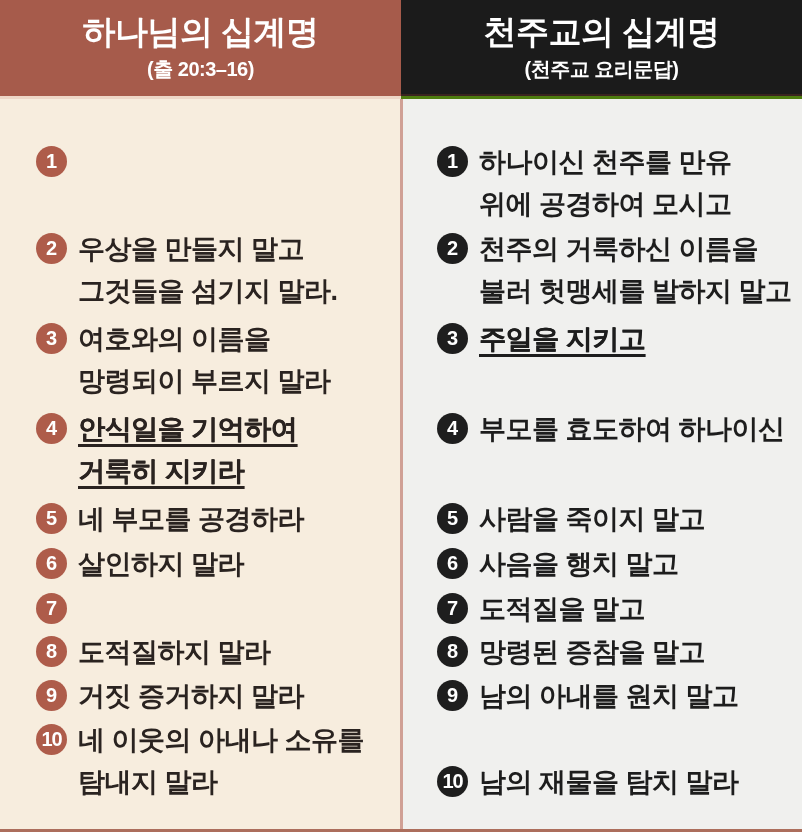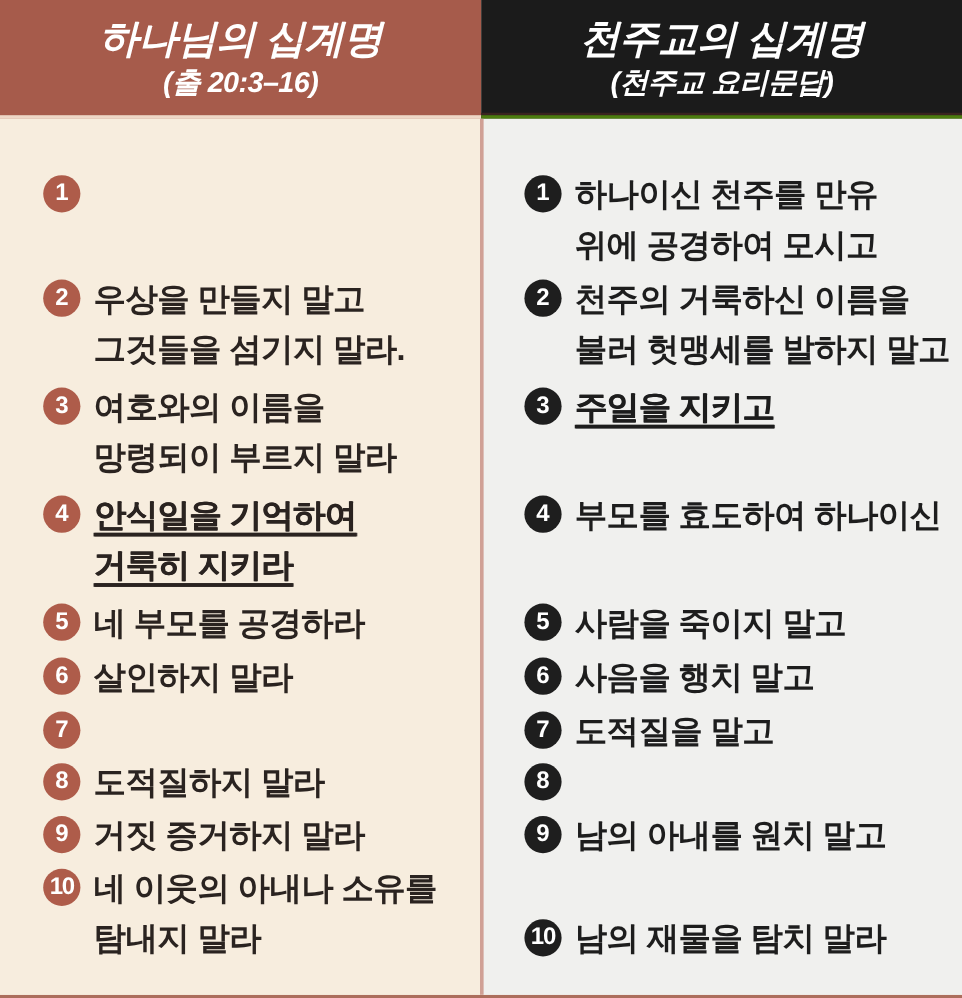--- a/index.html
+++ b/index.html
@@ -16,33 +16,32 @@
   }
   
   .headers { display: flex; width: 802px; }
   .header {
     width: 401px; height: 99px;
     box-sizing: border-box;
     text-align: center;
     color: #ffffff;
     font-weight: bold;
     padding-top: 11px;
-    font-style: italic;
   }
   .header-l {
     background: #a65b4b;
     border-bottom: 3px solid #eed7c7;
   }
   .header-r {
     background: #1b1b1b;
     border-bottom: 3px solid #4d7c0f;
     box-shadow: inset 0 -2px 0 #3a2420;
   }
   .header-title { font-size: 33px; line-height: 42px; letter-spacing: -0.5px; }
-  .header-sub   { font-size: 24px; line-height: 33px; letter-spacing: -0.5px; }
+  .header-sub   { font-size: 20px; line-height: 33px; letter-spacing: -0.5px; }
   
   .body {
     position: relative;
     width: 802px; height: 730px;
     box-sizing: border-box;
     padding: 42px 0 26px 0;
     background: linear-gradient(90deg, #f7edde 0px, #f7edde 401px, #f0f0ee 401px, #f0f0ee 100%);
     display: grid;
     grid-template-columns: 401px 401px;
     grid-template-rows: 87px 90px 90px 90px 45px 45px 43px 44px 44px 1fr;
@@ -175,20 +174,21 @@
       <span class="num">7</span>
       <span class="text">도적질을 말고</span>
     </div>
 
     <div class="cell cell-l">
       <span class="num">8</span>
       <span class="text">도적질하지 말라</span>
     </div>
     <div class="cell cell-r">
       <span class="num">8</span>
+      <span class="text">망령된 증참을 말고</span>
     </div>
 
     <div class="cell cell-l">
       <span class="num">9</span>
       <span class="text">거짓 증거하지 말라</span>
     </div>
     <div class="cell cell-r">
       <span class="num">9</span>
       <span class="text">남의 아내를 원치 말고</span>
     </div>

